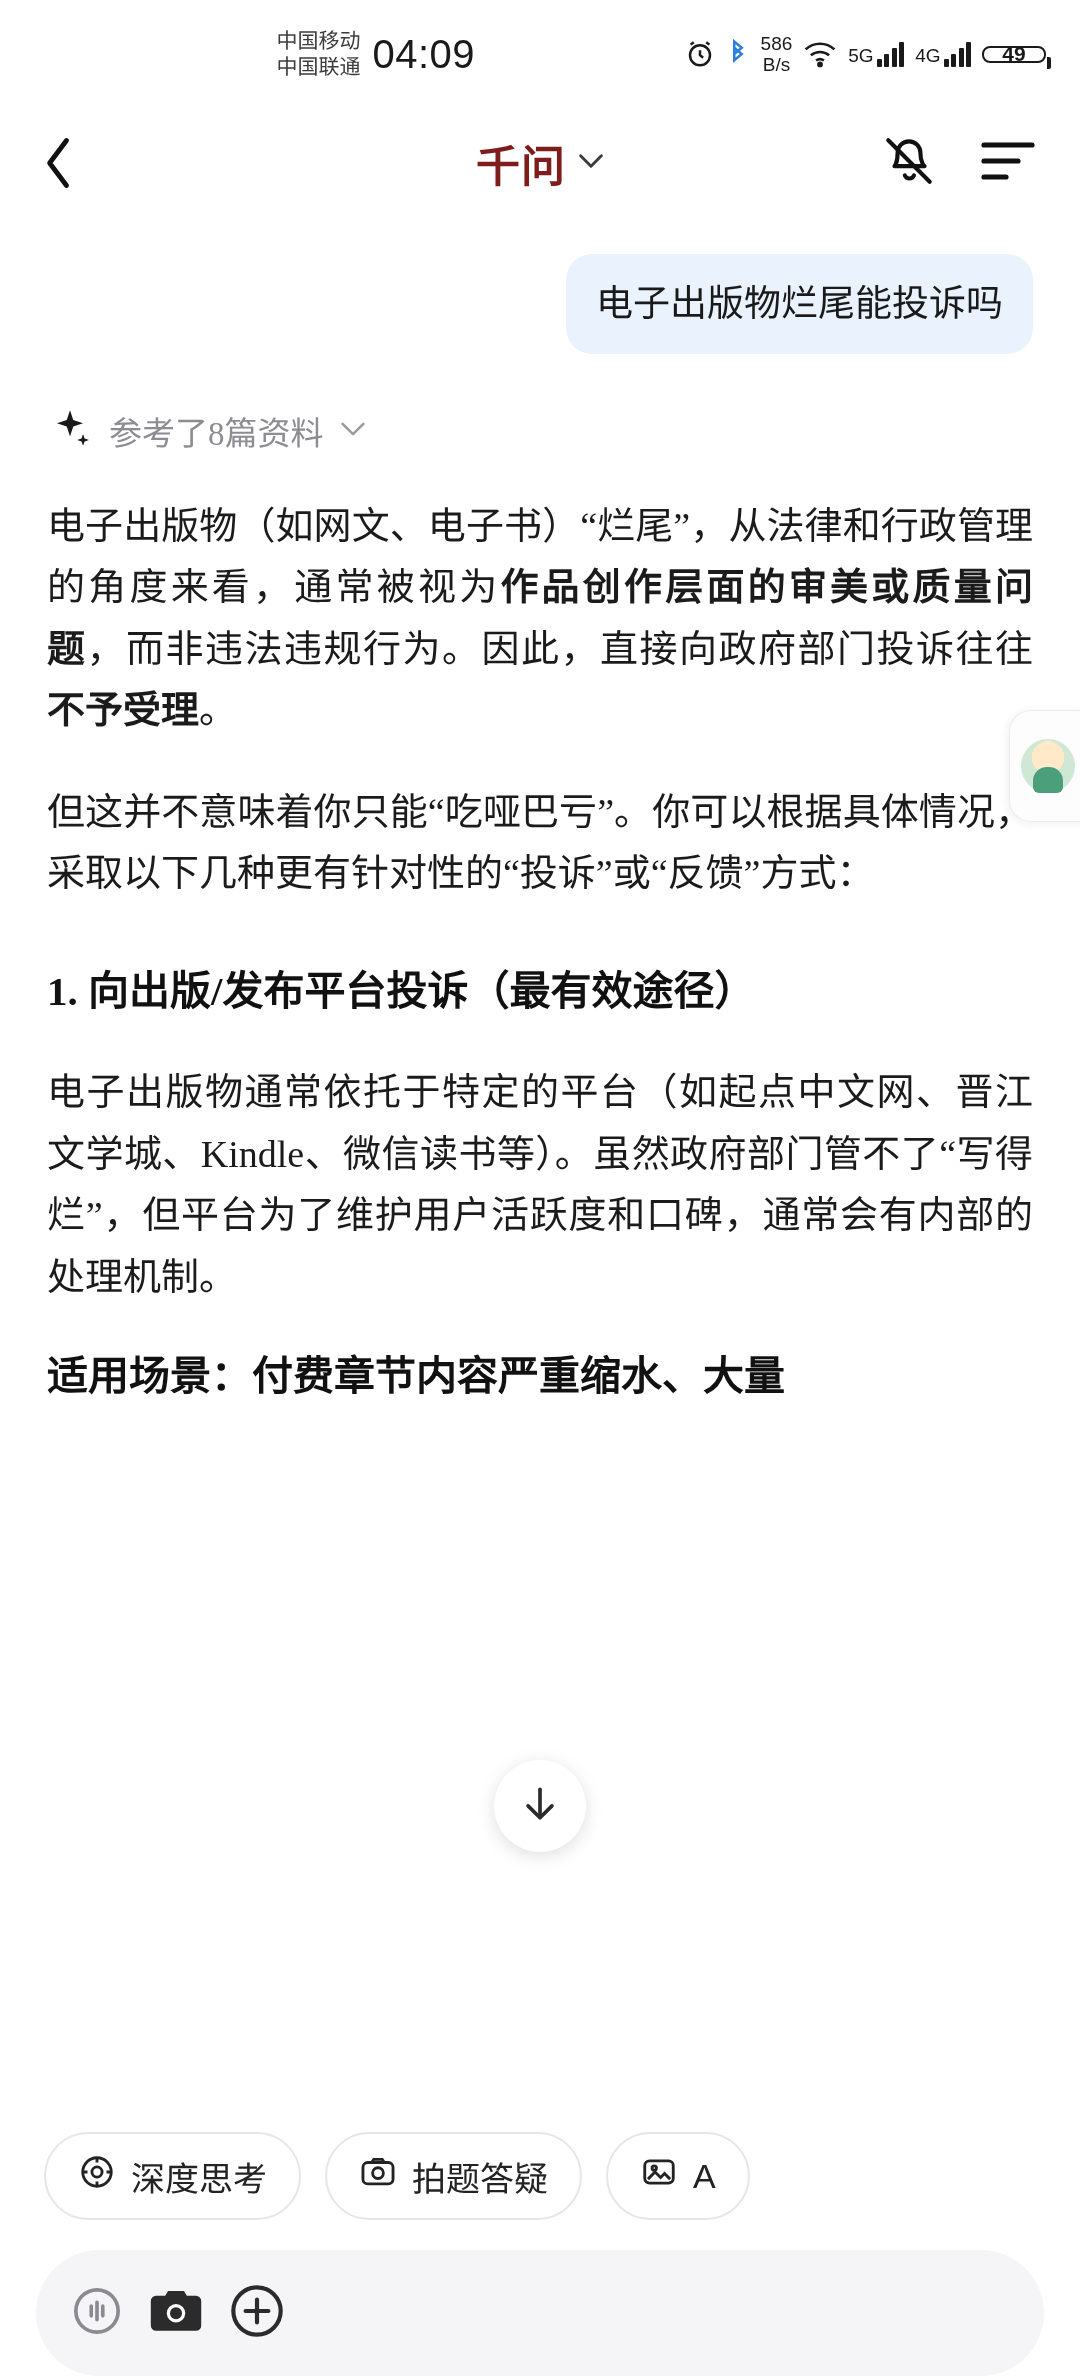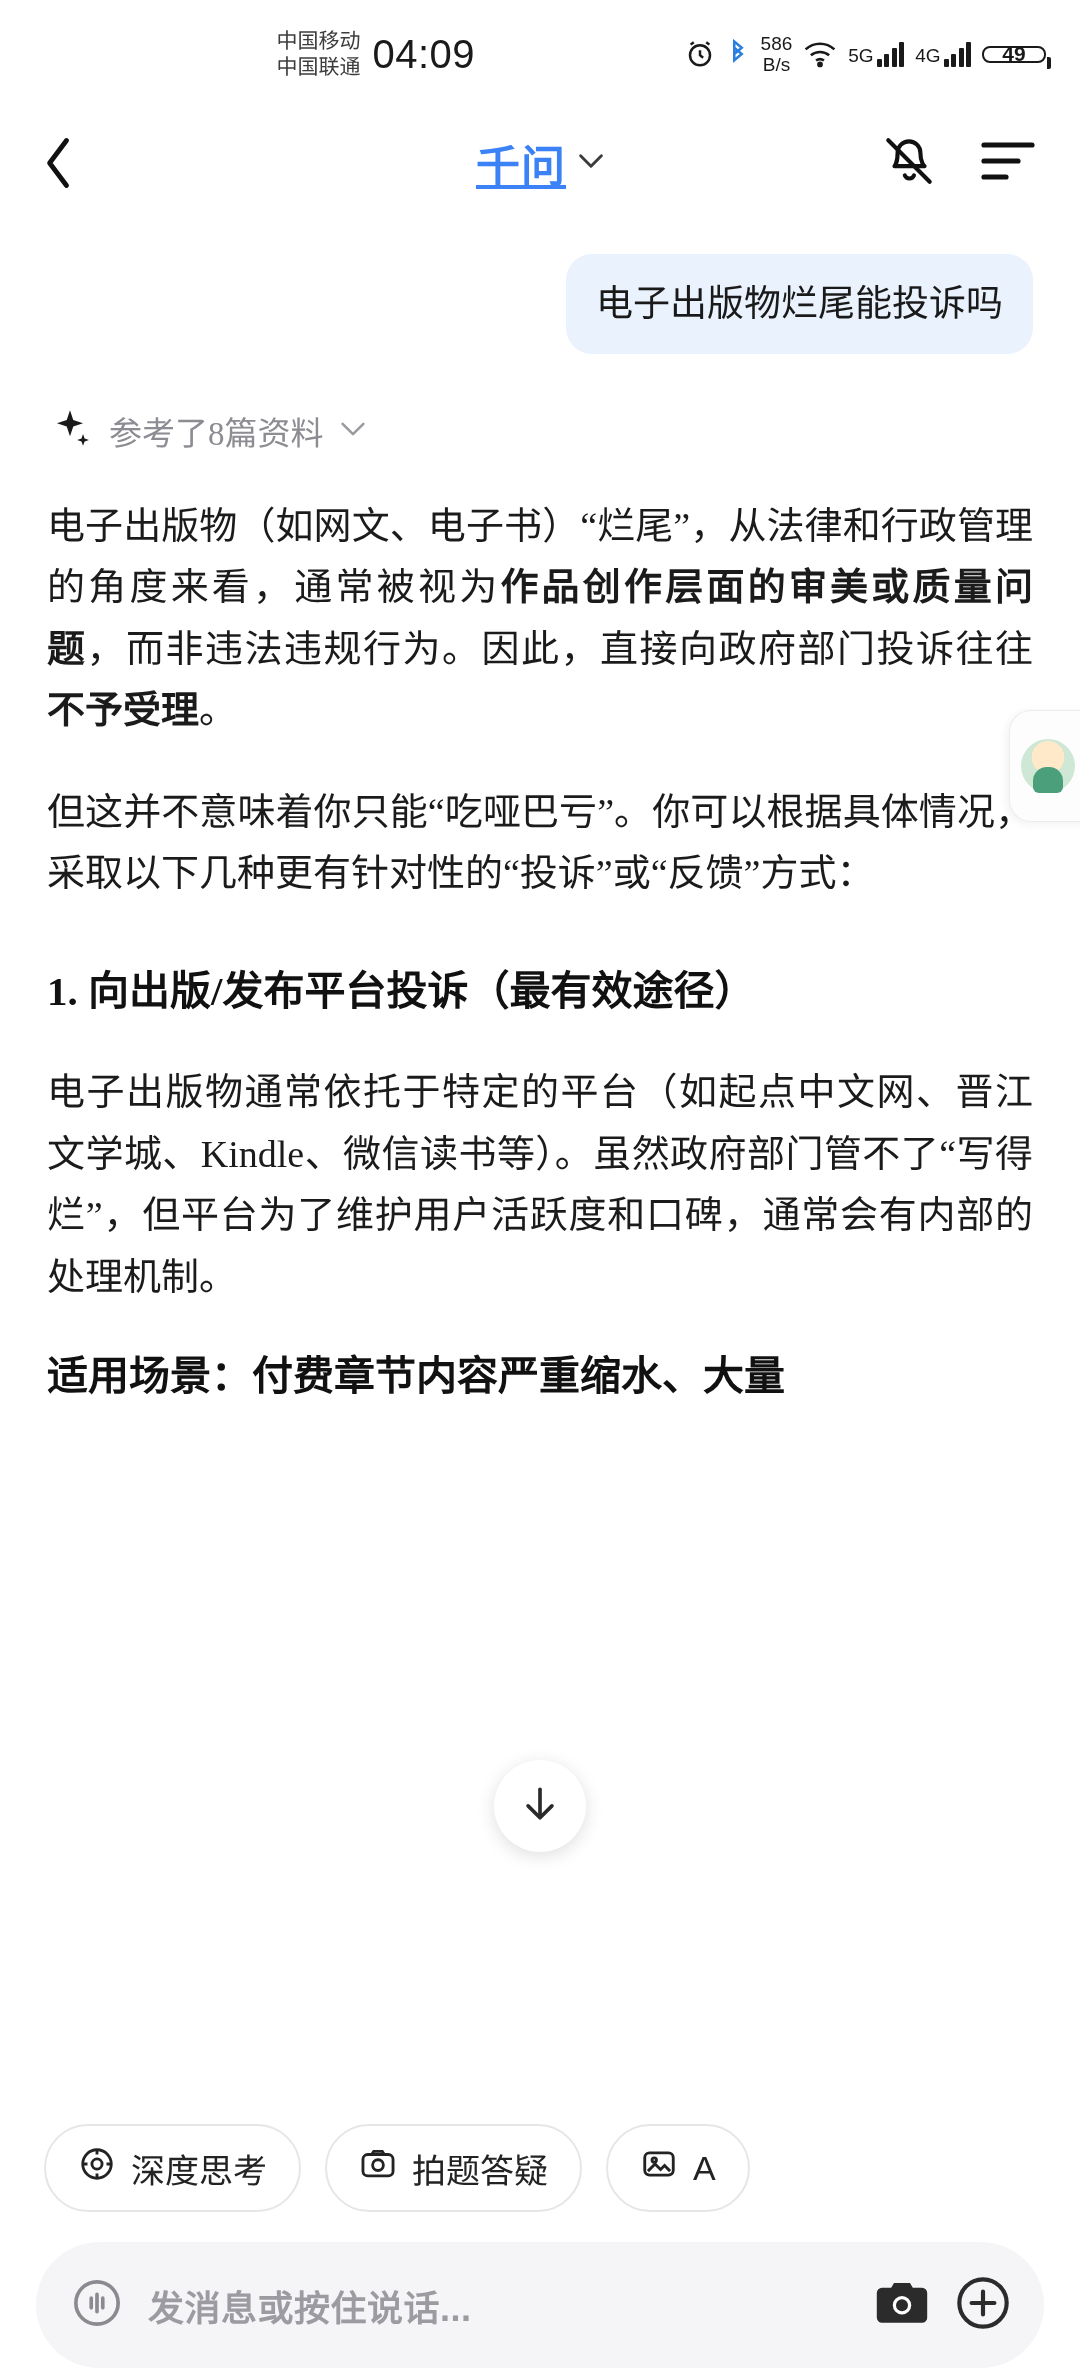--- a/index.html
+++ b/index.html
@@ -141,23 +141,22 @@
     left: 0; right: 0;
     display: flex;
     align-items: center;
     justify-content: center;
     gap: 12px;
     pointer-events: none;
   }
   .app-title {
     font-size: 44px;
     font-weight: 700;
-    color: #3b82f6;
+    color: #7f1d1d;
     letter-spacing: 1px;
-    text-decoration: underline;
   }
   .bar-actions {
     margin-left: auto;
     display: flex;
     align-items: center;
     gap: 42px;
   }
 
   
   .chat {
@@ -267,21 +266,21 @@
     display: flex;
     align-items: center;
     justify-content: center;
     cursor: pointer;
     z-index: 5;
   }
 
   
   .dock {
     position: absolute;
-    left: 0; right: 0; bottom: 8px;
+    left: 0; right: 0; bottom: 0;
     background: #ffffff;
     padding-top: 14px;
   }
   .chips {
     display: flex;
     gap: 24px;
     padding: 0 38px 0 44px;
     overflow: hidden;
   }
   .chip {
@@ -504,21 +503,20 @@
     </div>
   </div>
 
   <div class="composer">
     <span>
       <svg width="50" height="50" viewBox="0 0 26 26" fill="none" stroke="#8a8a90" stroke-width="1.9" stroke-linecap="round">
         <circle cx="13" cy="13" r="11"></circle>
         <path d="M10 10.5v5M13 8.5v9M16 10.5v5"></path>
       </svg>
     </span>
-    <span class="ph">发消息或按住说话...</span>
     <span>
       <svg width="56" height="46" viewBox="0 0 28 23" fill="#2b2b2b">
         <path d="M10 1.5h8l1.4 2.4H24a2.6 2.6 0 0 1 2.6 2.6v12.2A2.6 2.6 0 0 1 24 21.4H4a2.6 2.6 0 0 1-2.6-2.6V6.5A2.6 2.6 0 0 1 4 3.9h4.6z"></path>
         <circle cx="14" cy="12.6" r="4.6" fill="#ffffff"></circle>
         <circle cx="14" cy="12.6" r="3" fill="#2b2b2b"></circle>
       </svg>
     </span>
     <span>
       <svg width="54" height="54" viewBox="0 0 26 26" fill="none" stroke="#2b2b2b" stroke-width="2" stroke-linecap="round">
         <circle cx="13" cy="13" r="11.4"></circle>

